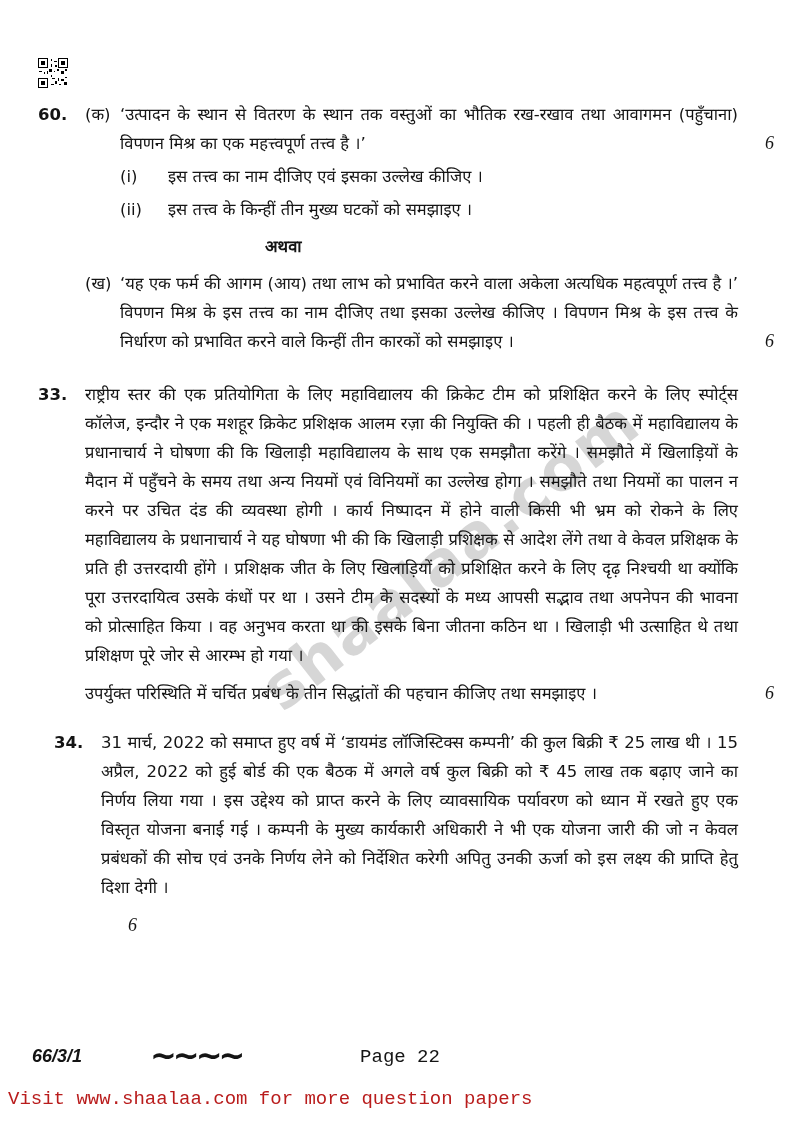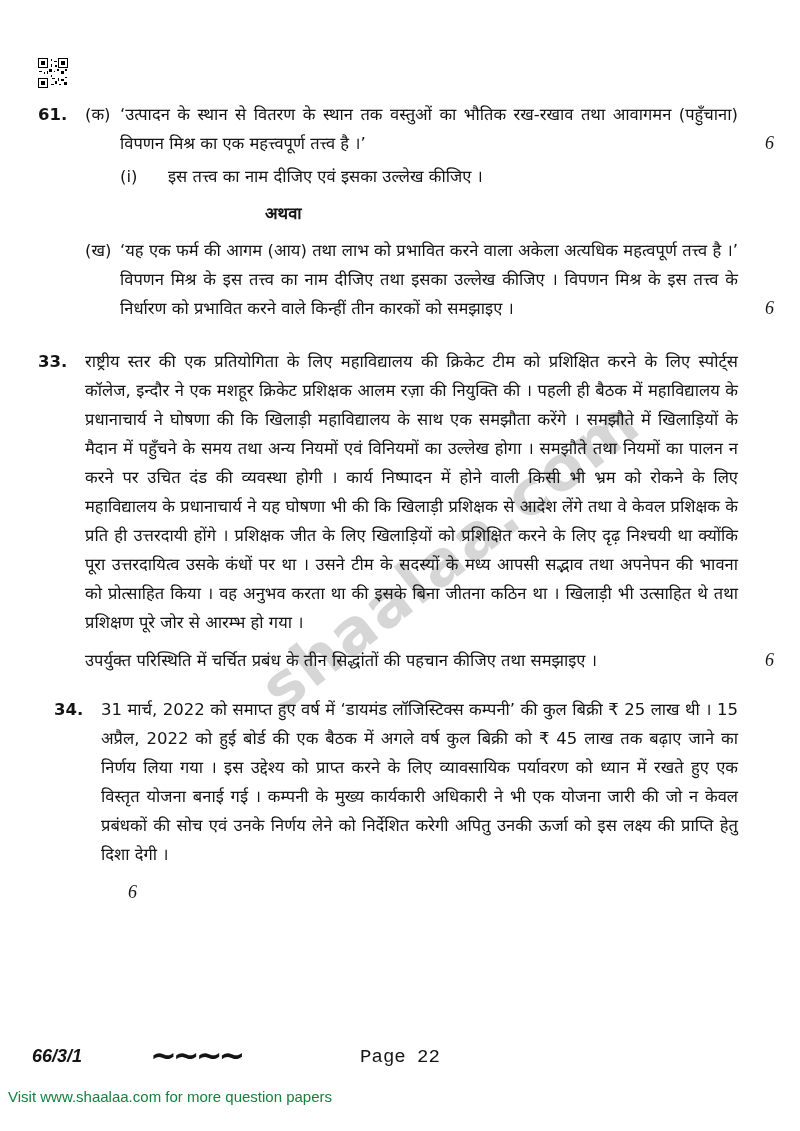--- a/index.html
+++ b/index.html
@@ -57,21 +57,21 @@
     position:absolute; left:118px; top:-6px;
     font-size:32px; font-weight:bold; letter-spacing:-4px;
     font-family:"DejaVu Sans", sans-serif;
   }
   .page-number {
     position:absolute; left:50%; top:4px; transform:translateX(-50%);
     font-family:Liberation Mono, monospace; font-size:19px;
   }
   .promo {
     position:absolute; top:1088px; left:8px;
-    font-family:Liberation Sans, sans-serif; font-size:15px; color:#15803d;
+    font-family:Liberation Mono, monospace; font-size:19px; color:#b91c1c;
   }
 </style>
 </head>
 <body>
 
 <div class="qr">
   <svg width="30" height="30" viewBox="0 0 21 21" shape-rendering="crispEdges">
     <rect width="21" height="21" fill="#ffffff"></rect>
     <g fill="#000000">
       <rect x="0" y="0" width="7" height="7"></rect>
@@ -111,41 +111,51 @@
     </g>
   </svg>
 </div>
 
 <div class="watermark">shaalaa.com</div>
 
 <div class="content">
 
   <div id="q32">
     <div class="row">
-      <div class="qnum">61.</div>
+      <div class="qnum">60.</div>
       <div class="rowmain">
         <div class="part">
           <div class="plabel">(क)</div>
           <div class="ptext">‘उत्पादन के स्थान से वितरण के स्थान तक वस्तुओं का भौतिक रख-रखाव तथा आवागमन (पहुँचाना) विपणन मिश्र का एक महत्त्वपूर्ण तत्त्व है ।’</div>
         </div>
       </div>
       <div class="marks second-line">6</div>
     </div>
 
     <div class="row">
       <div class="qnum"></div>
       <div class="rowmain">
         <div class="sub">
           <div class="slabel">(i)</div>
           <div class="stext">इस तत्त्व का नाम दीजिए एवं इसका उल्लेख कीजिए ।</div>
         </div>
       </div>
       <div class="marks"></div>
     </div>
 
+    <div class="row">
+      <div class="qnum"></div>
+      <div class="rowmain">
+        <div class="sub">
+          <div class="slabel">(ii)</div>
+          <div class="stext">इस तत्त्व के किन्हीं तीन मुख्य घटकों को समझाइए ।</div>
+        </div>
+      </div>
+      <div class="marks"></div>
+    </div>
 
     <div class="row">
       <div class="qnum"></div>
       <div class="rowmain">
         <div class="or-divider">अथवा</div>
       </div>
       <div class="marks"></div>
     </div>
 
     <div class="row">

